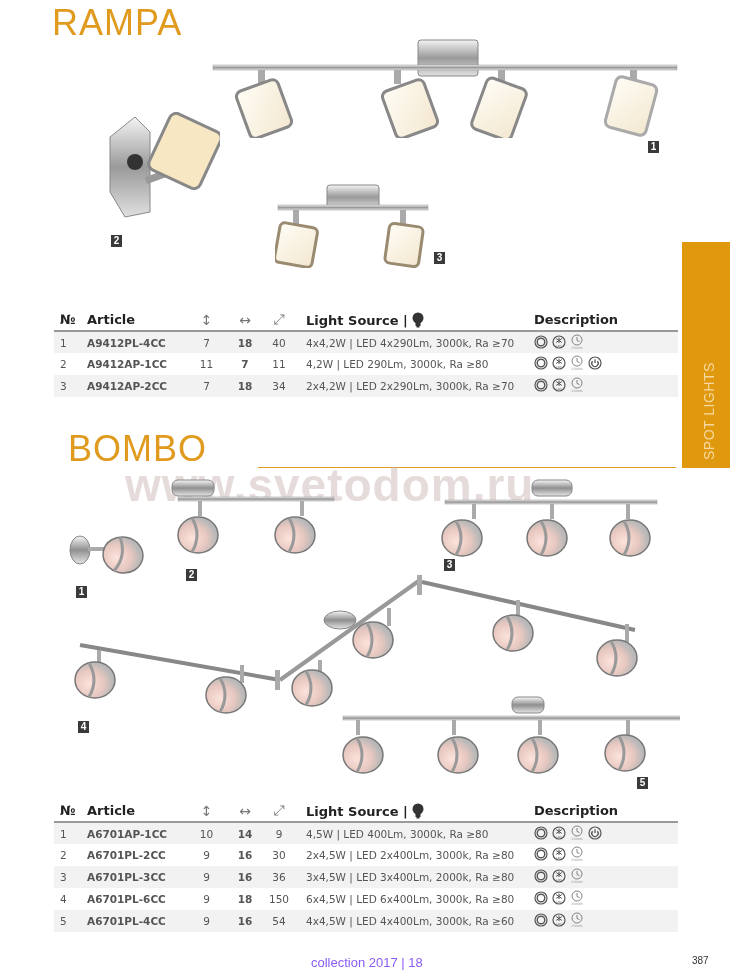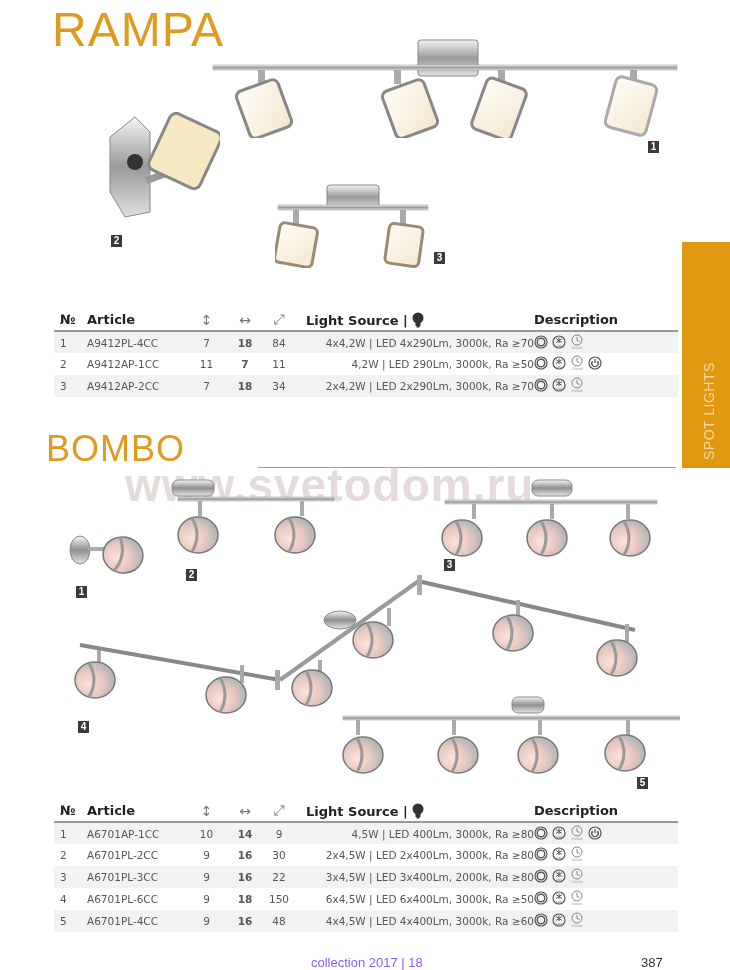--- a/index.html
+++ b/index.html
@@ -3,22 +3,22 @@
 <meta charset="utf-8">
 <style>
   * { box-sizing: border-box; margin: 0; padding: 0; }
   html, body { width: 730px; height: 970px; background: #ffffff; overflow: hidden; }
   body { position: relative; font-family: "DejaVu Sans", "Liberation Sans", sans-serif; color: #555; }
 
   .section-title {
     position: absolute; font-family: "Liberation Sans", "DejaVu Sans", sans-serif;
     font-weight: 300; color: #e09a1e; letter-spacing: 1px;
   }
-  #rampa-title { left: 52px; top: 2px; font-size: 48px; }
-  #bombo-title { left: 46px; top: 428px; font-size: 36px; }
+  #rampa-title { left: 52px; top: 2px; font-size: 36px; }
+  #bombo-title { left: 68px; top: 428px; font-size: 36px; }
   .title-rule { position: absolute; left: 258px; top: 467px; width: 418px; height: 1px; background: #e09a1e; }
 
   .side-tab {
     position: absolute; left: 682px; top: 242px; width: 48px; height: 226px; background: #e0980f;
   }
   .side-tab span {
     position: absolute; left: 13px; bottom: 8px; transform-origin: left bottom;
     transform: rotate(-90deg) translate(0, 22px); white-space: nowrap;
     color: #f6d9a0; font-family: "Liberation Sans", sans-serif; font-size: 14px; letter-spacing: 0.5px;
   }
@@ -37,39 +37,39 @@
 
   
   .spec-table { position: absolute; left: 54px; width: 624px; border-collapse: collapse; font-size: 11px; }
   .spec-table th {
     font-family: "DejaVu Sans", sans-serif; font-weight: bold; color: #222; font-size: 13px;
     text-align: left; height: 22px; border-bottom: 2px solid #999; padding: 0; vertical-align: middle;
   }
   .spec-table td { height: 22px; padding: 0; color: #555; vertical-align: middle; font-family: "DejaVu Sans", sans-serif; font-size: 10.5px; }
   .spec-table tr.odd td { background: #f2f2f2; }
   .c-no { width: 33px; padding-left: 6px !important; }
-  .c-art { width: 100px; }
+  .c-art { width: 100px; font-weight: bold; }
   .c-h { width: 39px; text-align: center; }
   .c-w { width: 38px; text-align: center; font-weight: bold; }
   .c-d { width: 30px; text-align: center; }
-  .c-ls { width: 240px; padding-left: 12px !important; text-align: right; }
+  .c-ls { width: 240px; padding-left: 12px !important; }
   .c-desc { width: 144px; }
   .spec-table td.c-h, .spec-table td.c-w, .spec-table td.c-d { text-align: center; }
   th .glyph { color: #777; font-weight: normal; font-size: 14px; }
   th.c-h, th.c-w, th.c-d { text-align: center; }
   .bulb { display: inline-block; vertical-align: -3px; }
   .icons { display: flex; gap: 4px; align-items: center; }
   .ic { width: 14px; height: 16px; display: inline-block; }
 
   #rampa-table { top: 309px; }
   #bombo-table { top: 800px; }
 
   .footer { position: absolute; top: 955px; font-family: "Liberation Sans", sans-serif; font-size: 13px; color: #8b5cf6; }
   #footer-collection { left: 311px; }
-  #footer-page { left: 641px; color: #333; font-size: 13px; }
+  #footer-page { left: 692px; color: #333; font-size: 10px; }
 </style>
 </head>
 <body>
 
 <div id="rampa-title" class="section-title">RAMPA</div>
 
 <svg class="product" style="left:210px;top:38px" width="470" height="100" viewBox="0 0 470 100">
   <defs>
     <linearGradient id="chrome" x1="0" y1="0" x2="0" y2="1">
       <stop offset="0" stop-color="#f4f4f4"></stop>
@@ -132,21 +132,21 @@
       </th>
       <th class="c-desc">Description</th>
     </tr>
   </thead>
   <tbody id="rampa-body">
       <tr class="odd">
         <td class="c-no">1</td>
         <td class="c-art">A9412PL-4CC</td>
         <td class="c-h">7</td>
         <td class="c-w">18</td>
-        <td class="c-d">84</td>
+        <td class="c-d">40</td>
         <td class="c-ls">4x4,2W | LED 4x290Lm, 3000k, Ra ≥70</td>
         <td class="c-desc">
           <div class="icons">
             <span><svg class="ic" viewBox="0 0 14 16">
                 <circle cx="7" cy="8" r="6" fill="none" stroke="#555" stroke-width="1.2"></circle>
                 <circle cx="7" cy="8" r="3.8" fill="none" stroke="#555" stroke-width="1.4"></circle>
               </svg></span>
             <span><svg class="ic" viewBox="0 0 14 16">
                 <circle cx="7" cy="8" r="6" fill="none" stroke="#555" stroke-width="1.2"></circle>
                 <g stroke="#555" stroke-width="1">
@@ -163,21 +163,21 @@
               </svg></span>
           </div>
         </td>
       </tr>
       <tr class="even">
         <td class="c-no">2</td>
         <td class="c-art">A9412AP-1CC</td>
         <td class="c-h">11</td>
         <td class="c-w">7</td>
         <td class="c-d">11</td>
-        <td class="c-ls">4,2W | LED 290Lm, 3000k, Ra ≥50</td>
+        <td class="c-ls">4,2W | LED 290Lm, 3000k, Ra ≥80</td>
         <td class="c-desc">
           <div class="icons">
             <span><svg class="ic" viewBox="0 0 14 16">
                 <circle cx="7" cy="8" r="6" fill="none" stroke="#555" stroke-width="1.2"></circle>
                 <circle cx="7" cy="8" r="3.8" fill="none" stroke="#555" stroke-width="1.4"></circle>
               </svg></span>
             <span><svg class="ic" viewBox="0 0 14 16">
                 <circle cx="7" cy="8" r="6" fill="none" stroke="#555" stroke-width="1.2"></circle>
                 <g stroke="#555" stroke-width="1">
                   <line x1="7" y1="3.5" x2="7" y2="9"></line>
@@ -429,21 +429,21 @@
                 <text x="7" y="15" font-size="3" text-anchor="middle" fill="#999" font-family="DejaVu Sans, sans-serif">25000h</text>
               </svg></span>
           </div>
         </td>
       </tr>
       <tr class="odd">
         <td class="c-no">3</td>
         <td class="c-art">A6701PL-3CC</td>
         <td class="c-h">9</td>
         <td class="c-w">16</td>
-        <td class="c-d">22</td>
+        <td class="c-d">36</td>
         <td class="c-ls">3x4,5W | LED 3x400Lm, 2000k, Ra ≥80</td>
         <td class="c-desc">
           <div class="icons">
             <span><svg class="ic" viewBox="0 0 14 16">
                 <circle cx="7" cy="8" r="6" fill="none" stroke="#555" stroke-width="1.2"></circle>
                 <circle cx="7" cy="8" r="3.8" fill="none" stroke="#555" stroke-width="1.4"></circle>
               </svg></span>
             <span><svg class="ic" viewBox="0 0 14 16">
                 <circle cx="7" cy="8" r="6" fill="none" stroke="#555" stroke-width="1.2"></circle>
                 <g stroke="#555" stroke-width="1">
@@ -460,21 +460,21 @@
               </svg></span>
           </div>
         </td>
       </tr>
       <tr class="even">
         <td class="c-no">4</td>
         <td class="c-art">A6701PL-6CC</td>
         <td class="c-h">9</td>
         <td class="c-w">18</td>
         <td class="c-d">150</td>
-        <td class="c-ls">6x4,5W | LED 6x400Lm, 3000k, Ra ≥50</td>
+        <td class="c-ls">6x4,5W | LED 6x400Lm, 3000k, Ra ≥80</td>
         <td class="c-desc">
           <div class="icons">
             <span><svg class="ic" viewBox="0 0 14 16">
                 <circle cx="7" cy="8" r="6" fill="none" stroke="#555" stroke-width="1.2"></circle>
                 <circle cx="7" cy="8" r="3.8" fill="none" stroke="#555" stroke-width="1.4"></circle>
               </svg></span>
             <span><svg class="ic" viewBox="0 0 14 16">
                 <circle cx="7" cy="8" r="6" fill="none" stroke="#555" stroke-width="1.2"></circle>
                 <g stroke="#555" stroke-width="1">
                   <line x1="7" y1="3.5" x2="7" y2="9"></line>
@@ -489,21 +489,21 @@
                 <text x="7" y="15" font-size="3" text-anchor="middle" fill="#999" font-family="DejaVu Sans, sans-serif">25000h</text>
               </svg></span>
           </div>
         </td>
       </tr>
       <tr class="odd">
         <td class="c-no">5</td>
         <td class="c-art">A6701PL-4CC</td>
         <td class="c-h">9</td>
         <td class="c-w">16</td>
-        <td class="c-d">48</td>
+        <td class="c-d">54</td>
         <td class="c-ls">4x4,5W | LED 4x400Lm, 3000k, Ra ≥60</td>
         <td class="c-desc">
           <div class="icons">
             <span><svg class="ic" viewBox="0 0 14 16">
                 <circle cx="7" cy="8" r="6" fill="none" stroke="#555" stroke-width="1.2"></circle>
                 <circle cx="7" cy="8" r="3.8" fill="none" stroke="#555" stroke-width="1.4"></circle>
               </svg></span>
             <span><svg class="ic" viewBox="0 0 14 16">
                 <circle cx="7" cy="8" r="6" fill="none" stroke="#555" stroke-width="1.2"></circle>
                 <g stroke="#555" stroke-width="1">

